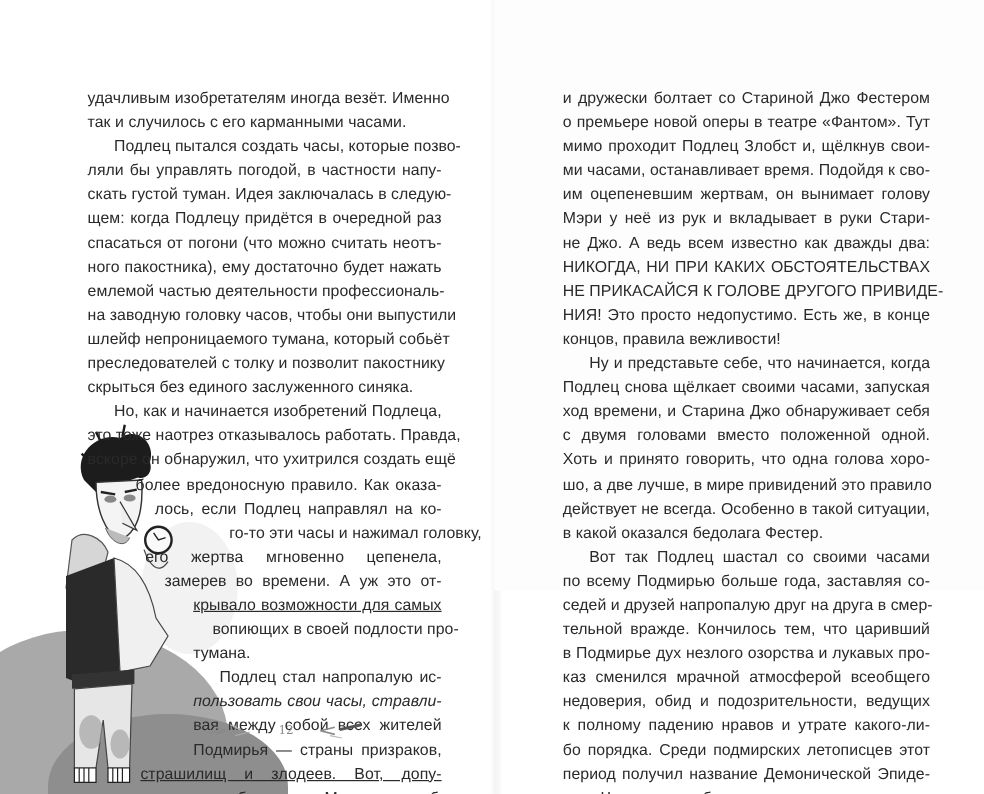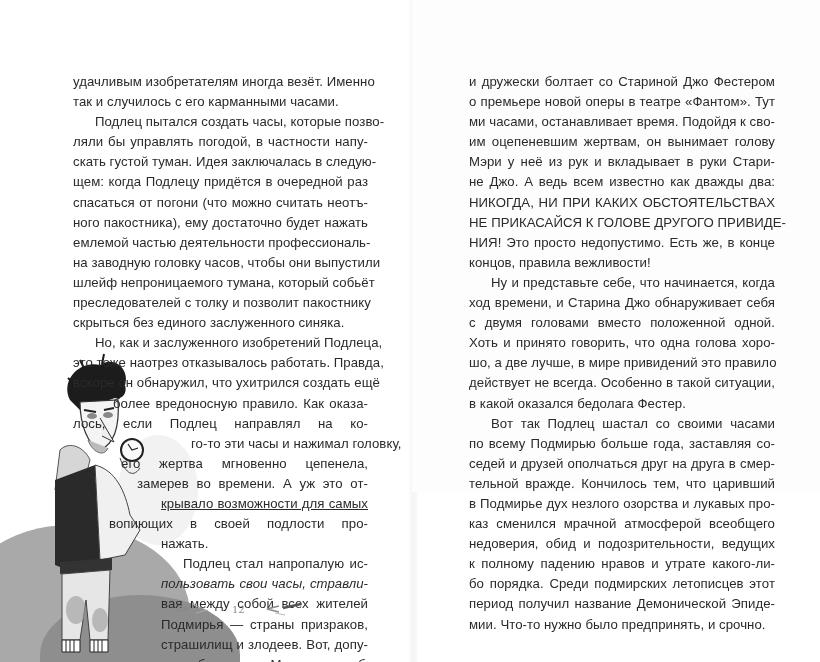--- a/index.html
+++ b/index.html
@@ -106,36 +106,36 @@
         <span class="line">ляли бы управлять погодой, в частности напу-</span>
         <span class="line">скать густой туман. Идея заключалась в следую-</span>
         <span class="line">щем: когда Подлецу придётся в очередной раз</span>
         <span class="line">спасаться от погони (что можно считать неотъ-</span>
         <span class="line">ного пакостника), ему достаточно будет нажать</span>
         <span class="line">емлемой частью деятельности профессиональ-</span>
         <span class="line">на заводную головку часов, чтобы они выпустили</span>
         <span class="line">шлейф непроницаемого тумана, который собьёт</span>
         <span class="line">преследователей с толку и позволит пакостнику</span>
         <span class="line last">скрыться без единого заслуженного синяка.</span>
-        <span class="line indent">Но, как и заслуженного изобретений Подлеца,</span>
+        <span class="line indent">Но, как и начинается изобретений Подлеца,</span>
         <span class="line">это тоже наотрез отказывалось работать. Правда,</span>
         <span class="line">вскоре он обнаружил, что ухитрился создать ещё</span>
         <span class="line" style="margin-left: 40px;">более вредоносную правило. Как оказа-</span>
-        <span class="line" style="">лось, если Подлец направлял на ко-</span>
+        <span class="line" style="margin-left: 56px;">лось, если Подлец направлял на ко-</span>
         <span class="line" style="margin-left: 70px; padding-left: 48px;">го-то эти часы и нажимал головку,</span>
         <span class="line" style="margin-left: 48px;">его жертва мгновенно цепенела,</span>
         <span class="line" style="margin-left: 64px;">замерев во времени. А уж это от-</span>
         <span class="line" style="margin-left: 88px; text-decoration: underline;">крывало возможности для самых</span>
-        <span class="line" style="margin-left: 36px;">вопиющих в своей подлости про-</span>
-        <span class="line last" style="margin-left: 88px;">нажать.</span>
+        <span class="line" style="margin-left: 104px;">вопиющих в своей подлости про-</span>
+        <span class="line last" style="margin-left: 88px;">тумана.</span>
         <span class="line indent" style="margin-left: 88px; padding-left: 22px;">Подлец стал напропалую ис-</span>
         <span class="line" style="margin-left: 88px; font-style: italic;">пользовать свои часы, стравли-</span>
         <span class="line" style="margin-left: 88px;">вая между собой всех жителей</span>
         <span class="line" style="margin-left: 88px;">Подмирья — страны призраков,</span>
-        <span class="line" style="margin-left: 88px;">страшилищ и злодеев. Вот, допу-</span>
+        <span class="line" style="margin-left: 44px; text-decoration: underline;">страшилищ и злодеев. Вот, допу-</span>
         <span class="line" style="margin-left: 88px;">стим, безголовая Мэри стоит себе</span>
       </div>
 
     <div class="folio folio-left">
       <svg class="ornament" width="40" height="14" viewBox="0 0 40 14">
         <path d="M2 9 L14 7 M8 4 L16 7 L8 10" stroke="#8a8a8a" stroke-width="1.4" fill="none"></path>
         <path d="M20 2 L28 6" stroke="#bbb" stroke-width="1"></path>
         <path d="M24 11 L36 8" stroke="#aaa" stroke-width="1"></path>
       </svg>
       <span>12</span>
@@ -148,38 +148,40 @@
   </div>
 
   <div class="gutter"></div>
 
   <div class="page page-right">
     
   </div>
   <div class="text-block right-text" id="right-text">
       <span class="line">и дружески болтает со Стариной Джо Фестером</span>
       <span class="line">о премьере новой оперы в театре «Фантом». Тут</span>
+      <span class="line">мимо проходит Подлец Злобст и, щёлкнув свои-</span>
       <span class="line">ми часами, останавливает время. Подойдя к сво-</span>
       <span class="line">им оцепеневшим жертвам, он вынимает голову</span>
       <span class="line">Мэри у неё из рук и вкладывает в руки Стари-</span>
       <span class="line">не Джо. А ведь всем известно как дважды два:</span>
       <span class="line">НИКОГДА, НИ ПРИ КАКИХ ОБСТОЯТЕЛЬСТВАХ</span>
       <span class="line">НЕ ПРИКАСАЙСЯ К ГОЛОВЕ ДРУГОГО ПРИВИДЕ-</span>
       <span class="line">НИЯ! Это просто недопустимо. Есть же, в конце</span>
       <span class="line last">концов, правила вежливости!</span>
       <span class="line indent">Ну и представьте себе, что начинается, когда</span>
+      <span class="line">Подлец снова щёлкает своими часами, запуская</span>
       <span class="line">ход времени, и Старина Джо обнаруживает себя</span>
       <span class="line">с двумя головами вместо положенной одной.</span>
       <span class="line">Хоть и принято говорить, что одна голова хоро-</span>
       <span class="line">шо, а две лучше, в мире привидений это правило</span>
       <span class="line">действует не всегда. Особенно в такой ситуации,</span>
       <span class="line last">в какой оказался бедолага Фестер.</span>
       <span class="line indent">Вот так Подлец шастал со своими часами</span>
       <span class="line">по всему Подмирью больше года, заставляя со-</span>
-      <span class="line">седей и друзей ополчаться друг на друга в смер-</span>
+      <span class="line">седей и друзей напропалую друг на друга в смер-</span>
       <span class="line">тельной вражде. Кончилось тем, что царивший</span>
       <span class="line">в Подмирье дух незлого озорства и лукавых про-</span>
       <span class="line">каз сменился мрачной атмосферой всеобщего</span>
       <span class="line">недоверия, обид и подозрительности, ведущих</span>
       <span class="line">к полному падению нравов и утрате какого-ли-</span>
       <span class="line">бо порядка. Среди подмирских летописцев этот</span>
       <span class="line">период получил название Демонической Эпиде-</span>
       <span class="line last">мии. Что-то нужно было предпринять, и срочно.</span>
     </div>
 </div>

